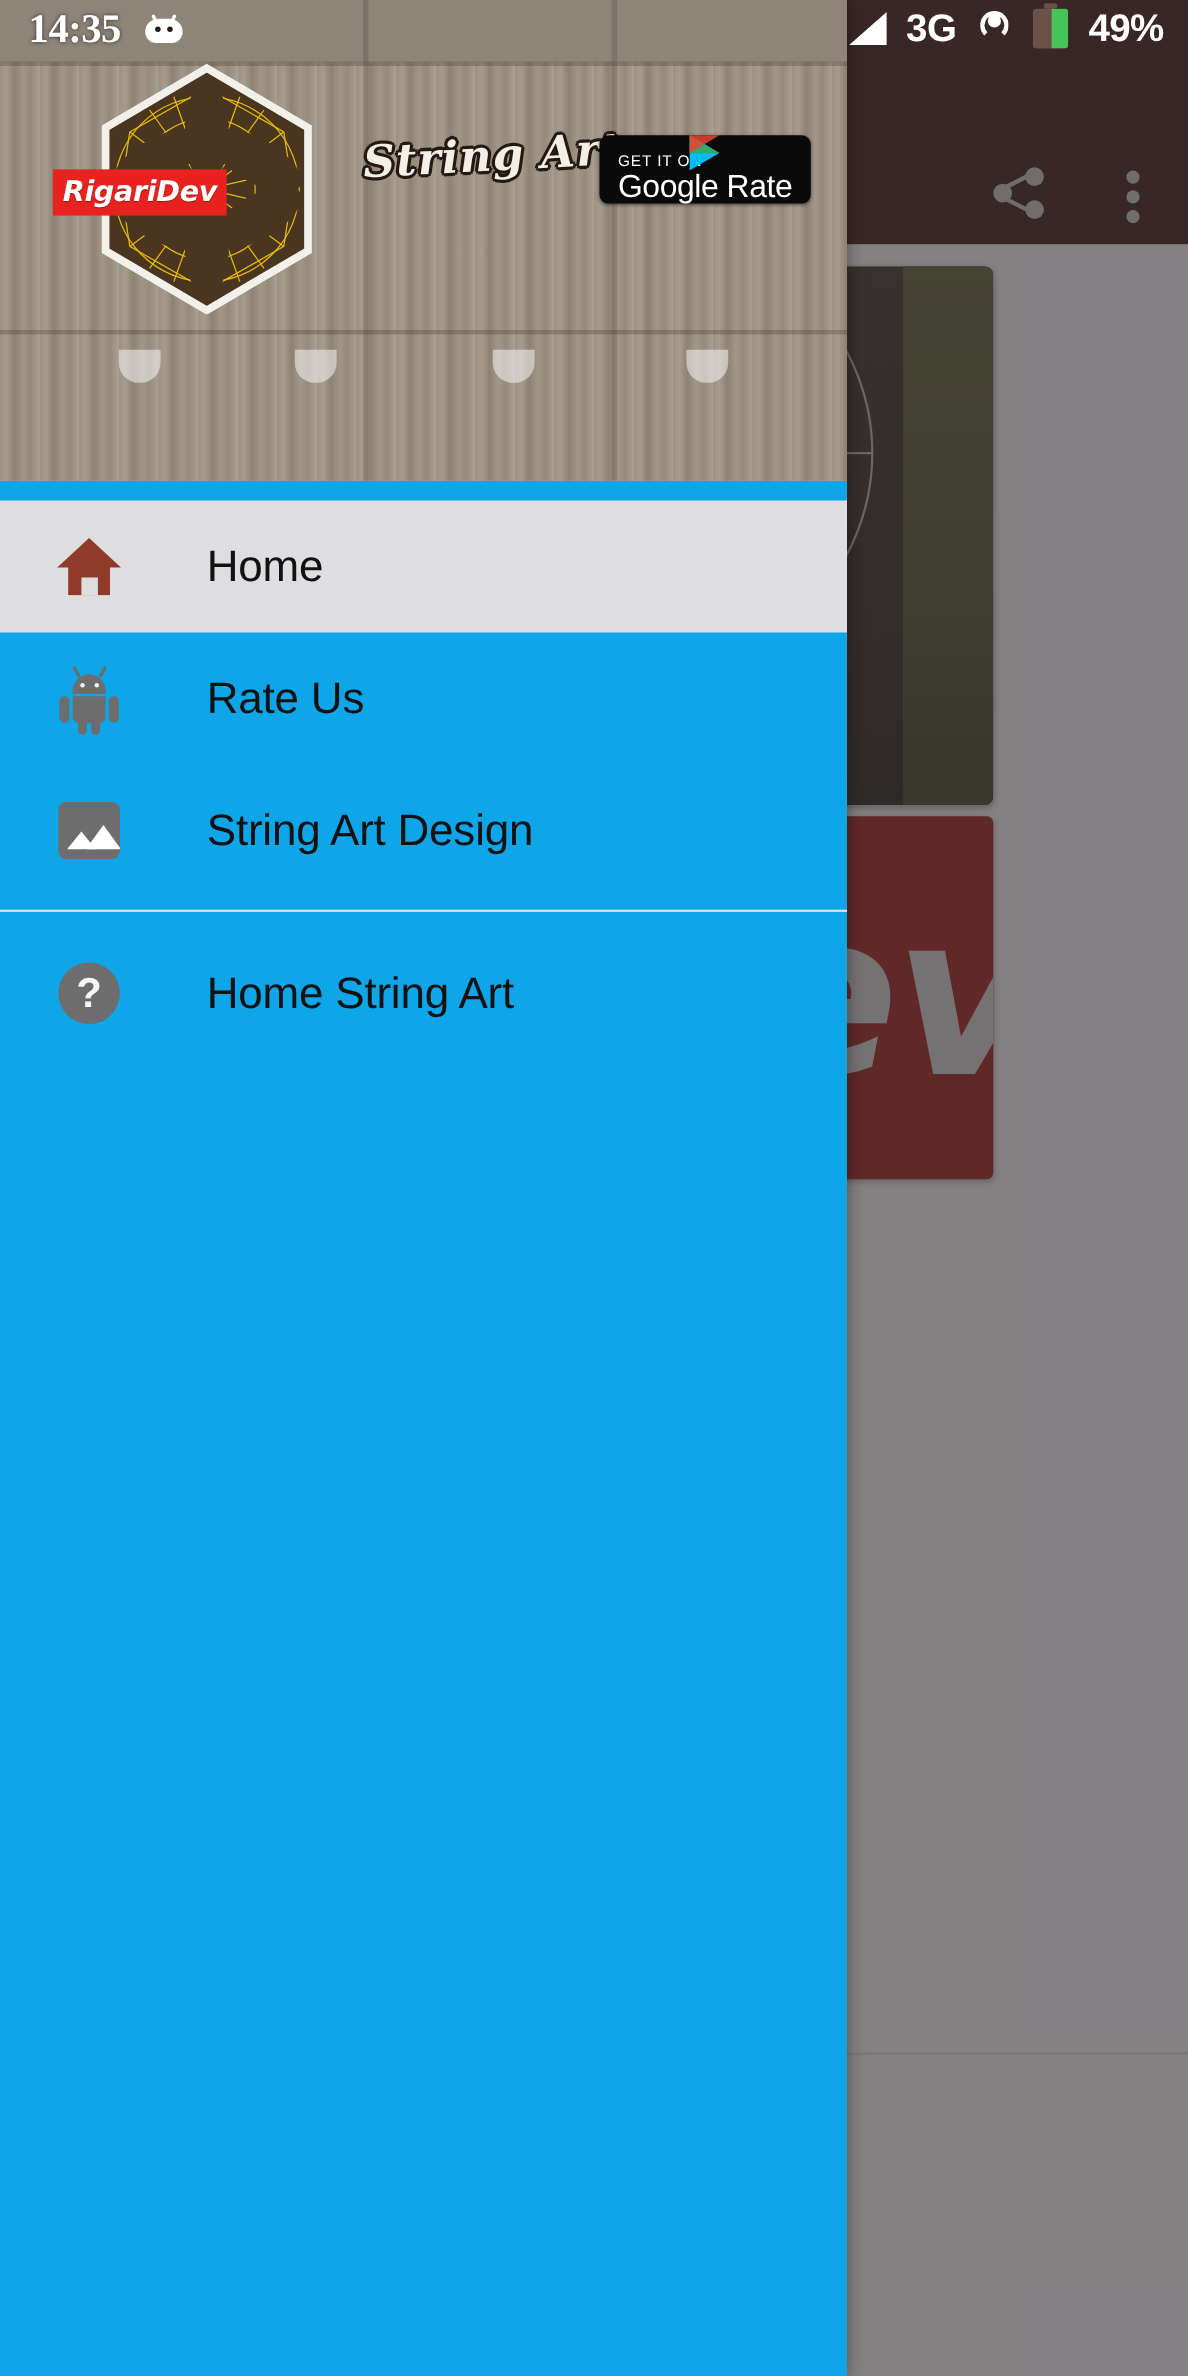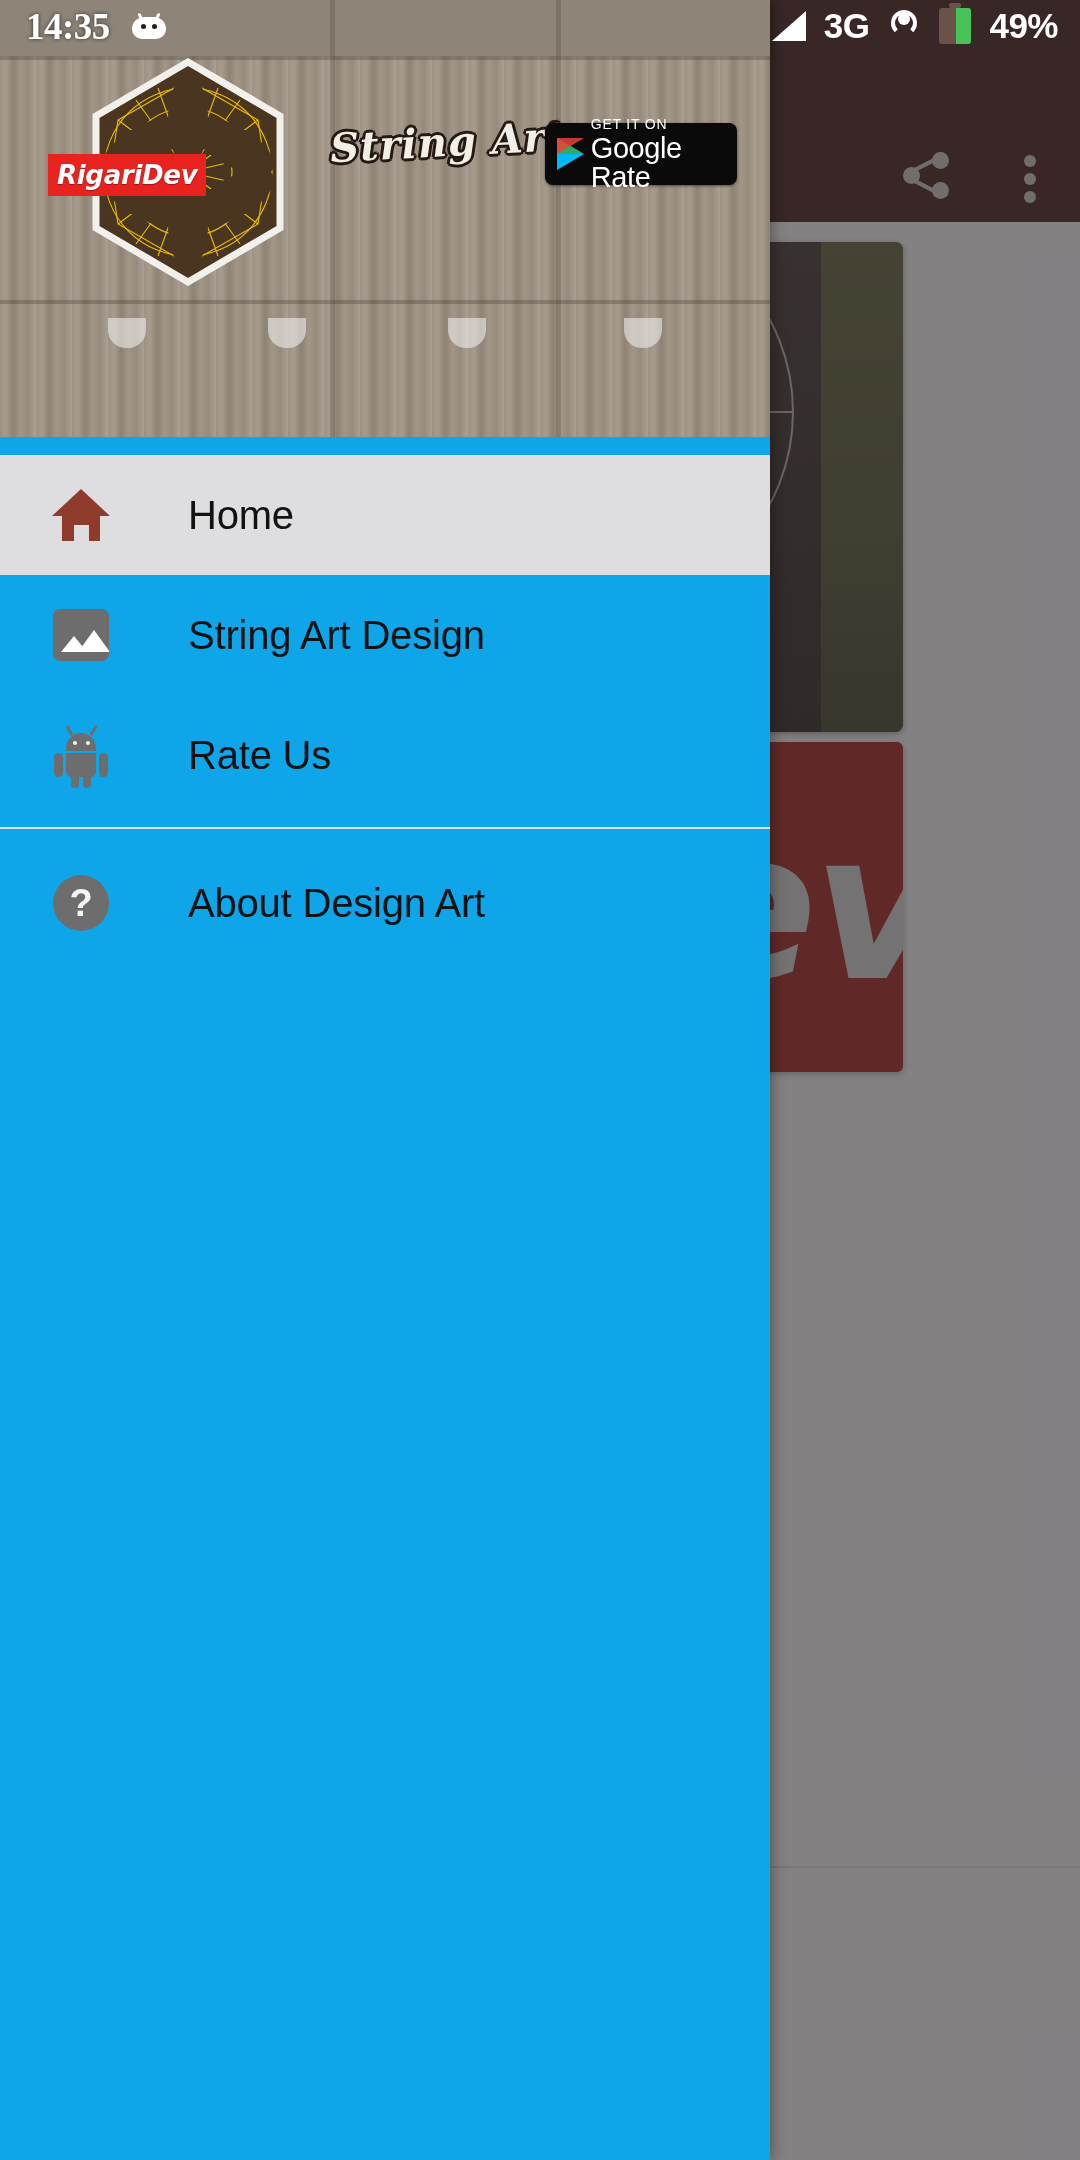--- a/index.html
+++ b/index.html
@@ -156,20 +156,21 @@
     text-shadow:
       -3px 0 0 #241a12, 3px 0 0 #241a12, 0 -3px 0 #241a12, 0 3px 0 #241a12,
       -2px -2px 0 #241a12, 2px -2px 0 #241a12, -2px 2px 0 #241a12, 2px 2px 0 #241a12;
     transform:rotate(-3deg);
   }
   #gplay-badge {
     position:absolute; left:545px; top:123px; width:192px; height:62px;
     background:#0a0a0a; border-radius:8px;
     display:flex; align-items:center; padding:0 12px; gap:10px;
     box-shadow:0 1px 3px rgba(0,0,0,.5);
+    flex-direction:column;
   }
   #gplay-badge .gp-tri { width:28px; height:32px; position:relative; }
   #gplay-badge .gp-tri span { position:absolute; left:0; top:0; width:0; height:0; }
   #gplay-badge .t1 { border-top:16px solid transparent; border-bottom:16px solid transparent; border-left:27px solid #00c3ff; opacity:.95; }
   #gplay-badge .t2 { border-top:16px solid transparent; border-bottom:0 solid transparent; border-left:27px solid #34a853; opacity:.85; }
   #gplay-badge .t3 { top:16px; border-bottom:16px solid transparent; border-left:27px solid #ea4335; opacity:.85; }
   #gplay-badge .t4 { left:14px; top:8px; width:14px; height:16px; background:#ffce00; clip-path:polygon(0 0,100% 50%,0 100%); }
   #gplay-badge .gp-text { display:flex; flex-direction:column; line-height:1; }
   #gplay-badge .gp-small { color:#fff; font-size:14px; letter-spacing:.8px; margin-bottom:3px; }
   #gplay-badge .gp-big { color:#fff; font-size:29px; letter-spacing:-.4px; }
@@ -333,55 +334,55 @@
               <div class="roof"></div>
               <div class="base"></div>
               <div class="door"></div>
             </div>
         </div>
         <div class="menu-label">Home</div>
       </div>
 
       <div class="menu-item">
         <div class="menu-icon">
-          <div class="ic-image">
-              <div class="m1"></div>
-              <div class="m2"></div>
-            </div>
-        </div>
-        <div class="menu-label">String Art Design</div>
-      </div>
-
-      <div class="menu-item">
-        <div class="menu-icon">
           <div class="ic-android">
             <div class="ant l"></div>
               <div class="ant r"></div>
             <div class="head"></div>
               <div class="eye l"></div>
               <div class="eye r"></div>
             <div class="arm l"></div>
               <div class="arm r"></div>
             <div class="body"></div>
               <div class="leg l"></div>
               <div class="leg r"></div>
           </div>
         </div>
         <div class="menu-label">Rate Us</div>
       </div>
 
+      <div class="menu-item">
+        <div class="menu-icon">
+          <div class="ic-image">
+              <div class="m1"></div>
+              <div class="m2"></div>
+            </div>
+        </div>
+        <div class="menu-label">String Art Design</div>
+      </div>
+
       <div class="menu-divider"></div>
 
       <div class="menu-item">
         <div class="menu-icon">
           <div class="ic-help">
               <span>?</span>
             </div>
         </div>
-        <div class="menu-label">About Design Art</div>
+        <div class="menu-label">Home String Art</div>
       </div>
 
     </div>
   </div>
 
   <div id="statusbar">
     <div class="sb-left">
       <div id="sb-clock">14:35</div>
       <div class="sb-bug">
         <div class="ant l"></div>

